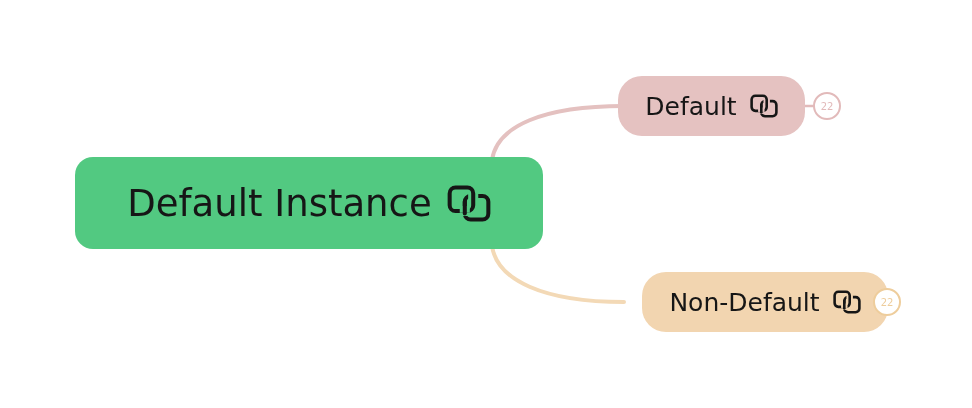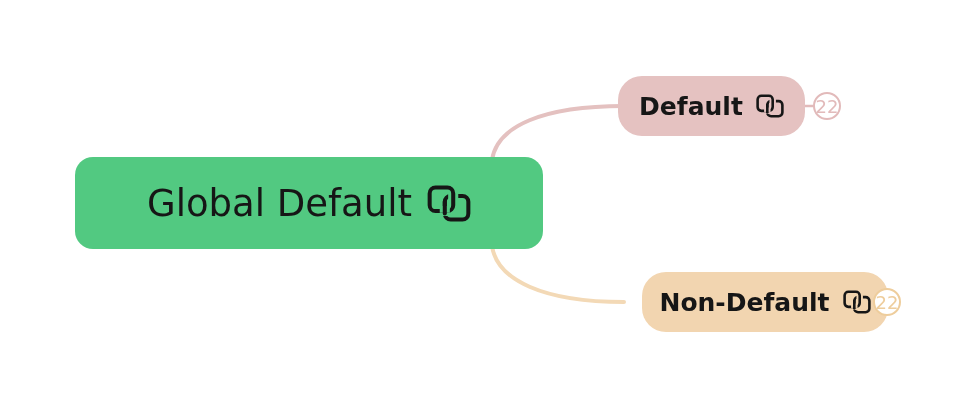--- a/index.html
+++ b/index.html
@@ -16,53 +16,53 @@
   .stub-tan{stroke:#EECD9C;}
 
   .node{
     position:absolute;display:flex;align-items:center;justify-content:center;
     color:#161616;z-index:1;box-sizing:border-box;
   }
   .root-node{
     left:75px;top:157px;width:468px;height:92px;border-radius:18px;
     background:#52C981;--halo:#52C981;font-size:37px;gap:15px;
   }
-  .child-node{height:60px;border-radius:24px;font-size:25px;gap:13px;font-weight:bold;}
+  .child-node{height:60px;border-radius:24px;font-size:25px;gap:13px;}
   .node-default{left:618px;top:76px;width:187px;background:#E5C2C1;--halo:#E5C2C1;}
   .node-nondefault{left:618px;top:272px;width:246px;background:#F2D5B0;margin-left:24px;--halo:#F2D5B0;}
   .node-label{white-space:nowrap;}
 
   .clone-icon{display:block;}
   .root-icon{width:44px;height:37px;}
   .child-icon{width:28px;height:24px;}
   .clone-icon .ln{fill:none;stroke:#161616;stroke-width:2.4;stroke-linecap:round;stroke-linejoin:round;}
   .clone-icon .halo{fill:none;stroke:var(--halo);stroke-width:6;stroke-linecap:butt;}
 
   .badge{
     position:absolute;width:28px;height:28px;border-radius:50%;background:#ffffff;
     display:flex;align-items:center;justify-content:center;
-    font-size:18px;box-sizing:border-box;border:2px solid;z-index:1;
+    font-size:10px;box-sizing:border-box;border:2px solid;z-index:1;
   }
   .badge-default{left:813px;top:92px;border-color:#E2BABA;color:#E2BABA;}
   .badge-nondefault{left:873px;top:288px;border-color:#EECD9C;color:#EECD9C;}
 </style>
 </head>
 <body>
 
 <div class="canvas">
 
   <svg class="connectors" viewBox="0 0 972 408" aria-hidden="true">
     <path class="conn conn-pink" d="M492,160 C497,126 543,106 624,106"></path>
     <path class="conn conn-tan" d="M492,246 C497,280 543,302 624,302"></path>
     <path class="stub stub-pink" d="M800,106 H816"></path>
     <path class="stub stub-tan" d="M858,302 H876"></path>
   </svg>
 
   <div class="node root-node">
-    <span class="node-label">Global Default</span>
+    <span class="node-label">Default Instance</span>
     <svg class="clone-icon root-icon" viewBox="0 0 26 22">
       <rect class="ln" x="10.5" y="6.5" width="14" height="14" rx="3.5"></rect>
       <rect class="halo" x="1.5" y="1.5" width="14" height="14" rx="3.5"></rect>
       <rect class="ln" x="1.5" y="1.5" width="14" height="14" rx="3.5"></rect>
       <line class="halo" x1="10.5" y1="13" x2="10.5" y2="16.5"></line>
       <line class="ln" x1="10.5" y1="10" x2="10.5" y2="17"></line>
     </svg>
   </div>
 
   <div class="node child-node node-default">

